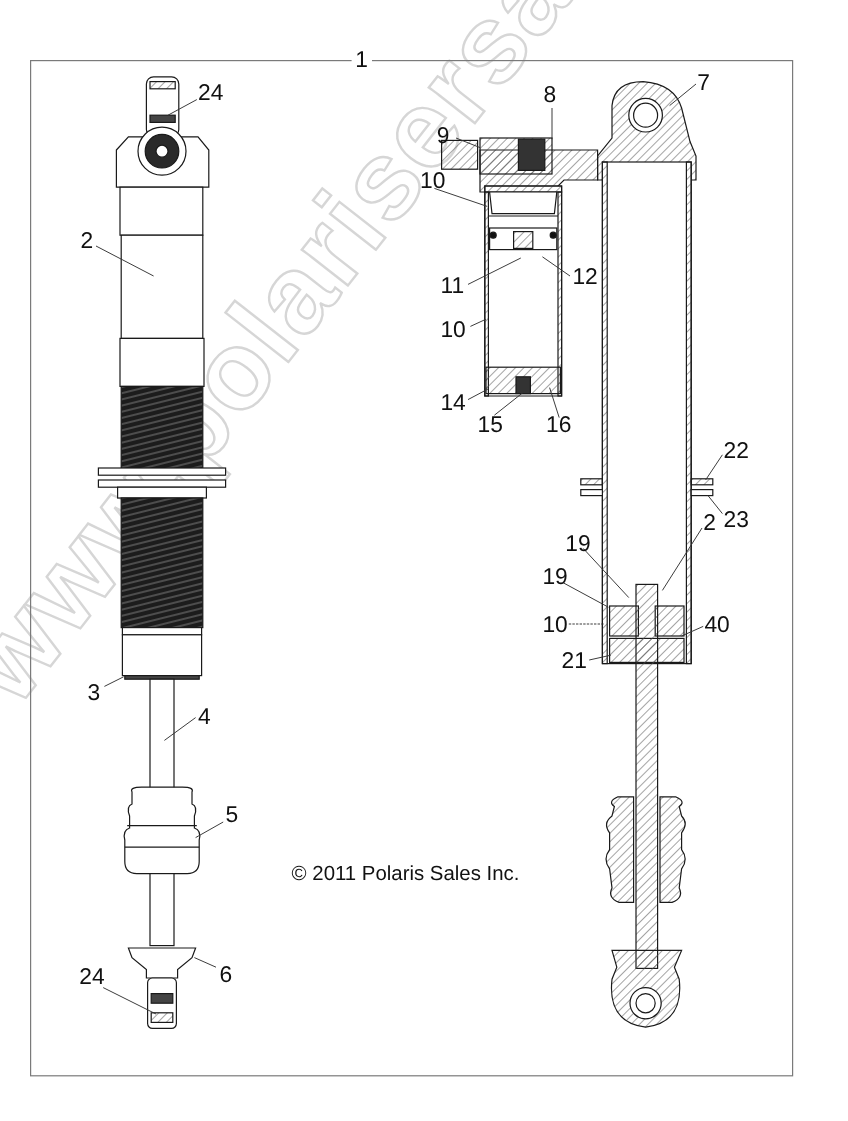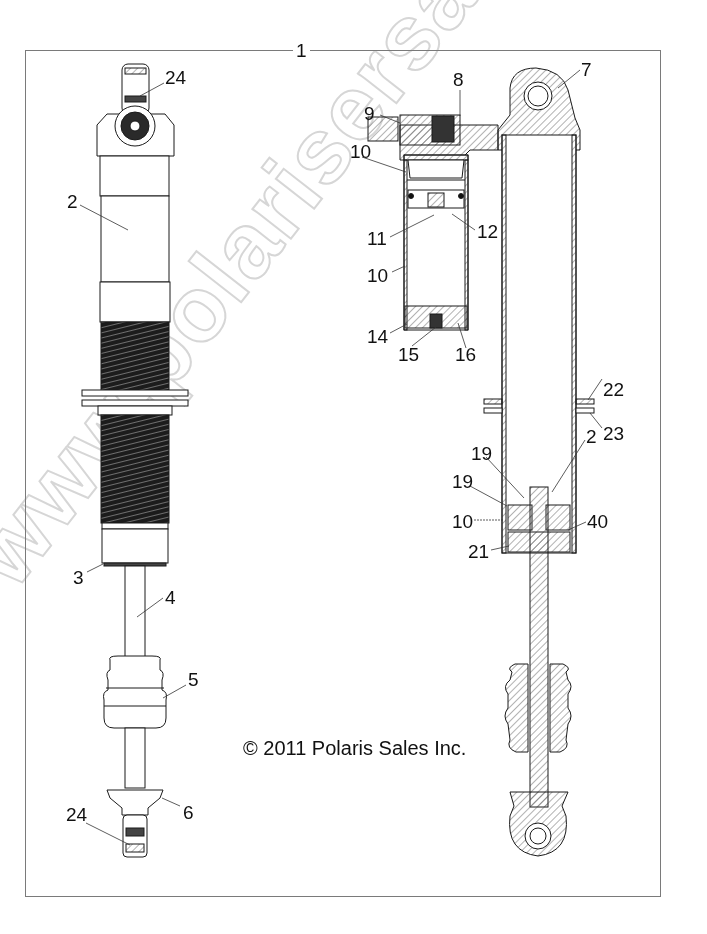--- a/index.html
+++ b/index.html
@@ -4,21 +4,21 @@
 <style>
   html, body { margin: 0; padding: 0; background: #ffffff; }
   body { width: 707px; height: 934px; position: relative; overflow: hidden;
          font-family: "Liberation Sans", sans-serif; color: #111; }
   .frame { position: absolute; left: 25px; top: 50px; width: 636px; height: 847px;
            border: 1px solid #7a7a7a; box-sizing: border-box; }
   .callout { position: absolute; font-size: 19px; line-height: 19px; color: #111;
              background: transparent; white-space: nowrap; }
   .frame-label { position: absolute; left: 293px; top: 40px; font-size: 19px;
                  background: #fff; padding: 0 3px; }
-  .copyright { position: absolute; left: 243px; top: 737px; font-size: 20px; white-space: nowrap; }
+  .copyright { position: absolute; left: 243px; top: 718px; font-size: 17px; white-space: nowrap; }
   svg.art { position: absolute; left: 0; top: 0; }
   .watermark { position: absolute; left: -10px; top: 520px; font-size: 92px; font-weight: bold;
                color: transparent; -webkit-text-stroke: 2px #d4d4d4; white-space: nowrap;
                transform: rotate(-52deg); transform-origin: left center; letter-spacing: 2px;
                opacity: 0.95; }
 </style>
 </head>
 <body>
 
 <div class="watermark">www.polarisersatzteile.de</div>
@@ -167,21 +167,21 @@
 <div class="callout" style="left:581px;top:60px">7</div>
 <div class="callout" style="left:453px;top:70px">8</div>
 <div class="callout" style="left:364px;top:104px">9</div>
 <div class="callout" style="left:350px;top:142px">10</div>
 <div class="callout" style="left:367px;top:229px">11</div>
 <div class="callout" style="left:477px;top:222px">12</div>
 <div class="callout" style="left:367px;top:266px">10</div>
 <div class="callout" style="left:367px;top:327px">14</div>
 <div class="callout" style="left:398px;top:345px">15</div>
 <div class="callout" style="left:455px;top:345px">16</div>
-<div class="callout" style="left:603px;top:380px">22</div>
+<div class="callout" style="left:603px;top:367px">22</div>
 <div class="callout" style="left:603px;top:424px">23</div>
 <div class="callout" style="left:586px;top:427px">2</div>
 <div class="callout" style="left:471px;top:444px">19</div>
 <div class="callout" style="left:452px;top:472px">19</div>
 <div class="callout" style="left:452px;top:512px">10</div>
 <div class="callout" style="left:587px;top:512px">40</div>
 <div class="callout" style="left:468px;top:542px">21</div>
 
 <div class="copyright">© 2011 Polaris Sales Inc.</div>
 

